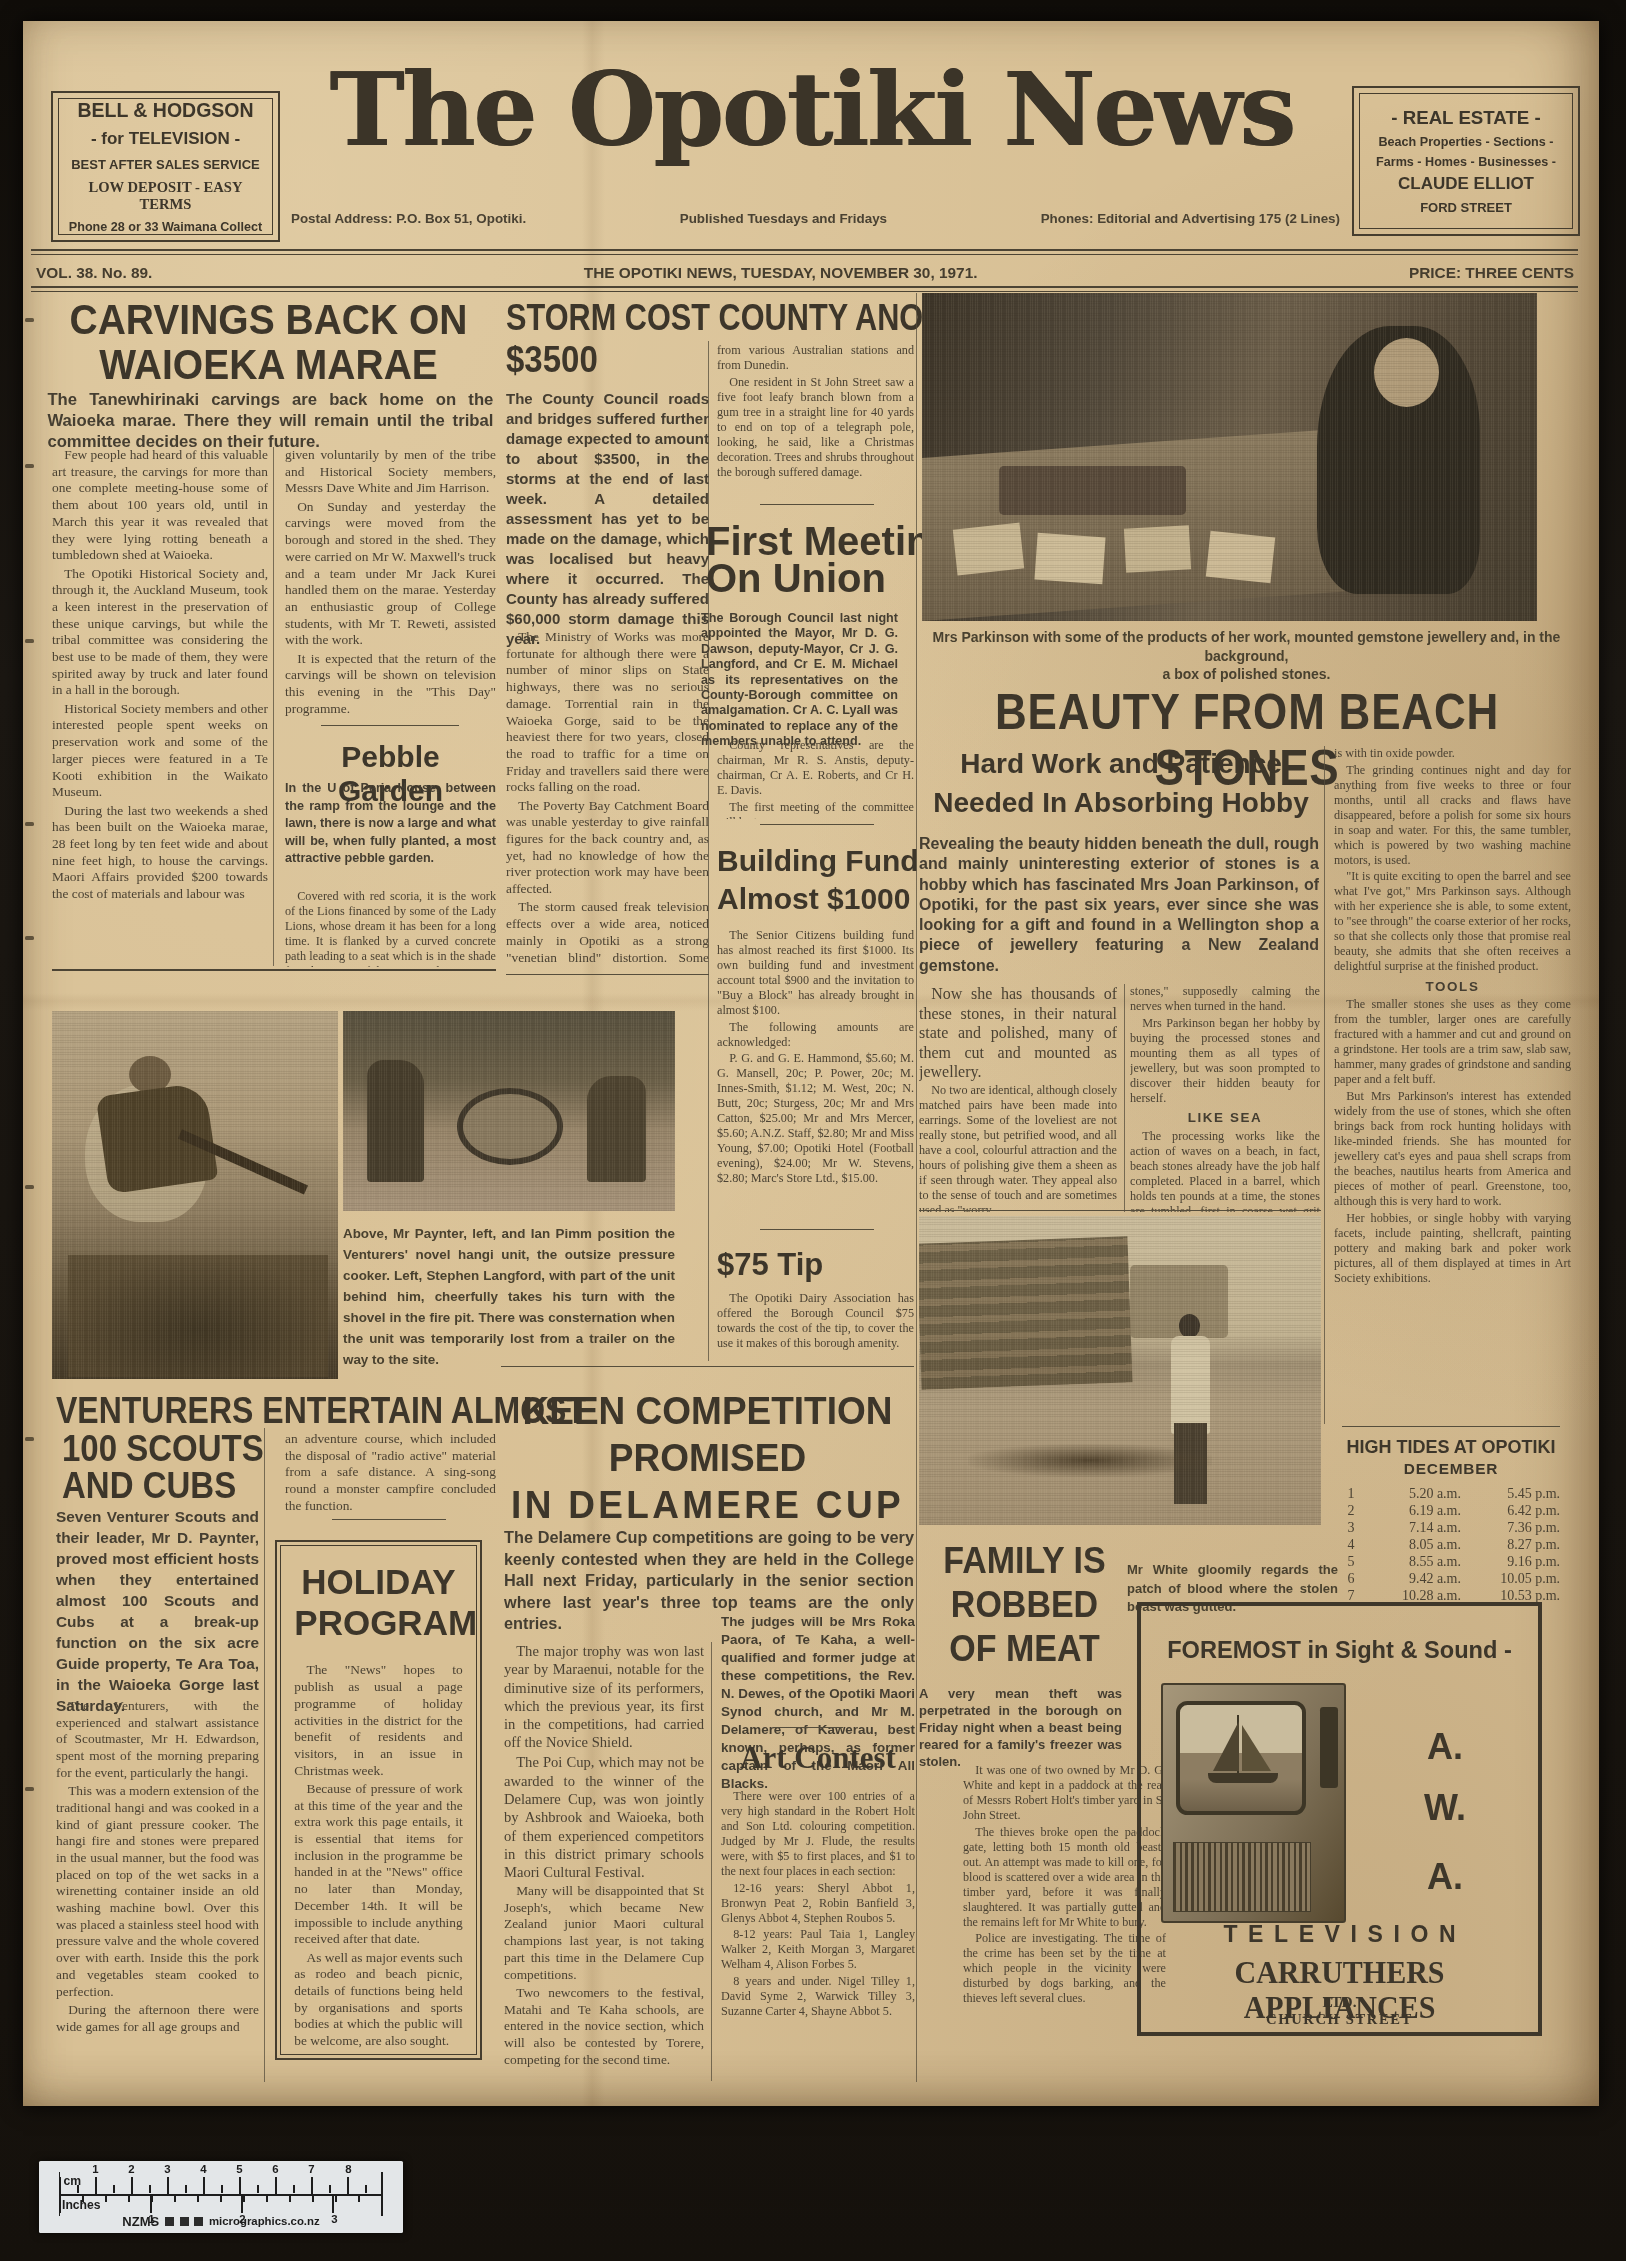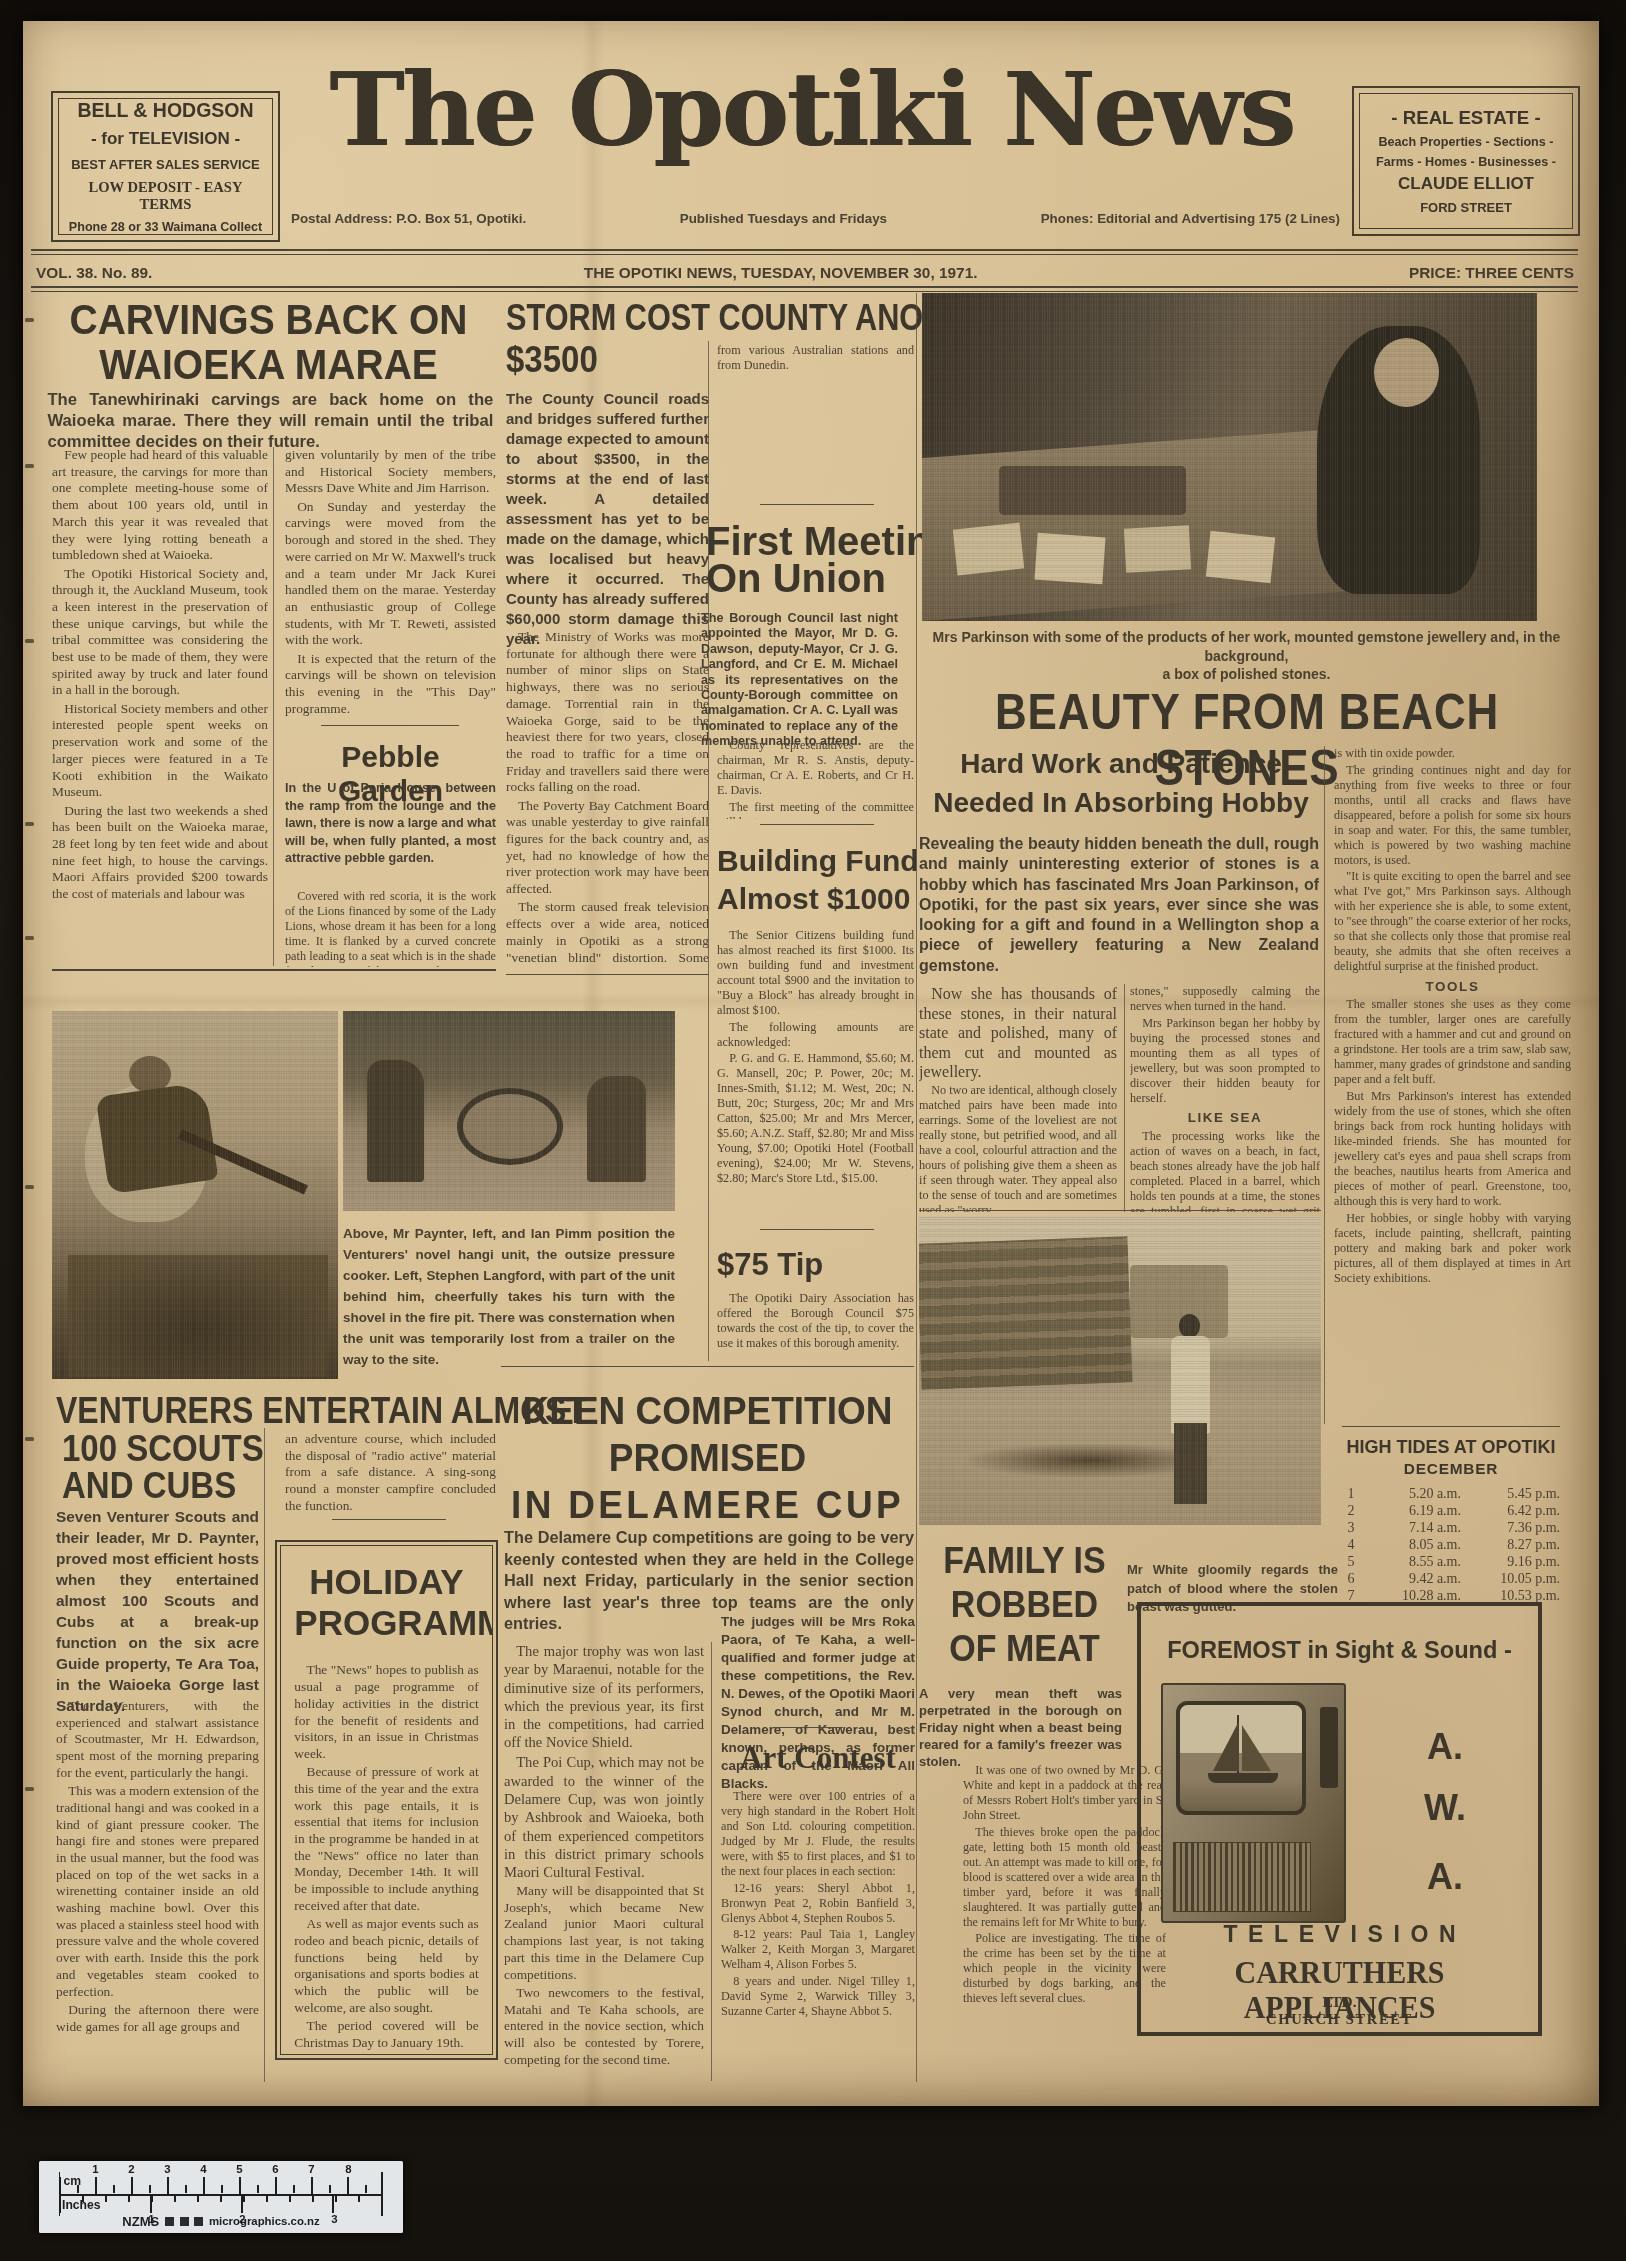--- a/index.html
+++ b/index.html
@@ -155,20 +155,21 @@
     <div class="abs lead" style="left:483px; top:368px; width:203px; font-size:15px; line-height:20px;">The County Council roads and bridges suffered further damage expected to amount to about $3500, in the storms at the end of last week. A detailed assessment has yet to be made on the damage, which was localised but heavy where it occurred. The County has already suffered $60,000 storm damage this year.</div>
     <div class="abs tcol" style="left:483px; top:608px; width:203px; height:338px;">
         <p>The Ministry of Works was more fortunate for although there were a number of minor slips on State highways, there was no serious damage. Torrential rain in the Waioeka Gorge, said to be the heaviest there for two years, closed the road to traffic for a time on Friday and travellers said there were rocks falling on the road.</p>
         <p>The Poverty Bay Catchment Board was unable yesterday to give rainfall figures for the back country and, as yet, had no knowledge of how the river protection work may have been affected.</p>
         <p>The storm caused freak television effects over a wide area, noticed mainly in Opotiki as a strong "venetian blind" distortion. Some viewers using the Te Aroha translator channel received patterns</p>
       </div>
     <div class="abs rule" style="left:483px; top:953px; width:203px;"></div>
     <div class="abs vrule" style="left:685px; top:320px; height:1020px;"></div>
     <div class="abs tcol small nofirst" style="left:694px; top:322px; width:197px; height:154px;">
         <p>from various Australian stations and from Dunedin.</p>
+        <p>One resident in St John Street saw a five foot leafy branch blown from a gum tree in a straight line for 40 yards to end on top of a telegraph pole, looking, he said, like a Christmas decoration. Trees and shrubs throughout the borough suffered damage.</p>
       </div>
 
     <div class="abs rule" style="left:737px; top:483px; width:114px;"></div>
     <div class="abs hl" style="left:683px; top:502px; font-size:40px; line-height:37px;">
       <div>First Meeting</div>
       <div>On Union</div>
     </div>
     <div class="abs lead" style="left:678px; top:590px; width:197px; font-size:12.6px; line-height:15.4px;">The Borough Council last night appointed the Mayor, Mr D. G. Dawson, deputy-Mayor, Cr J. G. Langford, and Cr E. M. Michael as its representatives on the County-Borough committee on amalgamation. Cr A. C. Lyall was nominated to replace any of the members unable to attend.</div>
     <div class="abs tcol small" style="left:694px; top:717px; width:197px; height:81px;">
         <p>County representatives are the chairman, Mr R. S. Anstis, deputy-chairman, Cr A. E. Roberts, and Cr H. E. Davis.</p>
@@ -214,21 +215,21 @@
         <p>an adventure course, which included the disposal of "radio active" material from a safe distance. A sing-song round a monster campfire concluded the function.</p>
       </div>
     <div class="abs rule" style="left:309px; top:1498px; width:114px;"></div>
     <div class="abs lead" style="left:33px; top:1485px; width:203px; font-size:15.4px; line-height:21px;">Seven Venturer Scouts and their leader, Mr D. Paynter, proved most efficient hosts when they entertained almost 100 Scouts and Cubs at a break-up function on the six acre Guide property, Te Ara Toa, in the Waioeka Gorge last Saturday.</div>
     <div class="abs tcol" style="left:33px; top:1677px; width:203px; height:384px;">
         <p>The Venturers, with the experienced and stalwart assistance of Scoutmaster, Mr H. Edwardson, spent most of the morning preparing for the event, particularly the hangi.</p>
         <p>This was a modern extension of the traditional hangi and was cooked in a kind of giant pressure cooker. The hangi fire and stones were prepared in the usual manner, but the food was placed on top of the wet sacks in a wirenetting container inside an old washing machine bowl. Over this was placed a stainless steel hood with pressure valve and the whole covered over with earth. Inside this the pork and vegetables steam cooked to perfection.</p>
         <p>During the afternoon there were wide games for all age groups and</p>
       </div>
 
-    <div class="obox" style="left:252px; top:1519px; width:223px; height:520px;">
+    <div class="obox" style="left:252px; top:1519px; width:207px; height:520px;">
       <div class="inner2">
         <div class="hl" style="font-size:35px; text-align:center; line-height:41px;">
           <div>HOLIDAY</div>
           <div>PROGRAMME</div>
         </div>
         <div class="tcol" style="margin-top:19.5px;">
             <p>The "News" hopes to publish as usual a page programme of holiday activities in the district for the benefit of residents and visitors, in an issue in Christmas week.</p>
             <p>Because of pressure of work at this time of the year and the extra work this page entails, it is essential that items for inclusion in the programme be handed in at the "News" office no later than Monday, December 14th. It will be impossible to include anything received after that date.</p>
             <p>As well as major events such as rodeo and beach picnic, details of functions being held by organisations and sports bodies at which the public will be welcome, are also sought.</p>
             <p>The period covered will be Christmas Day to January 19th.</p>

